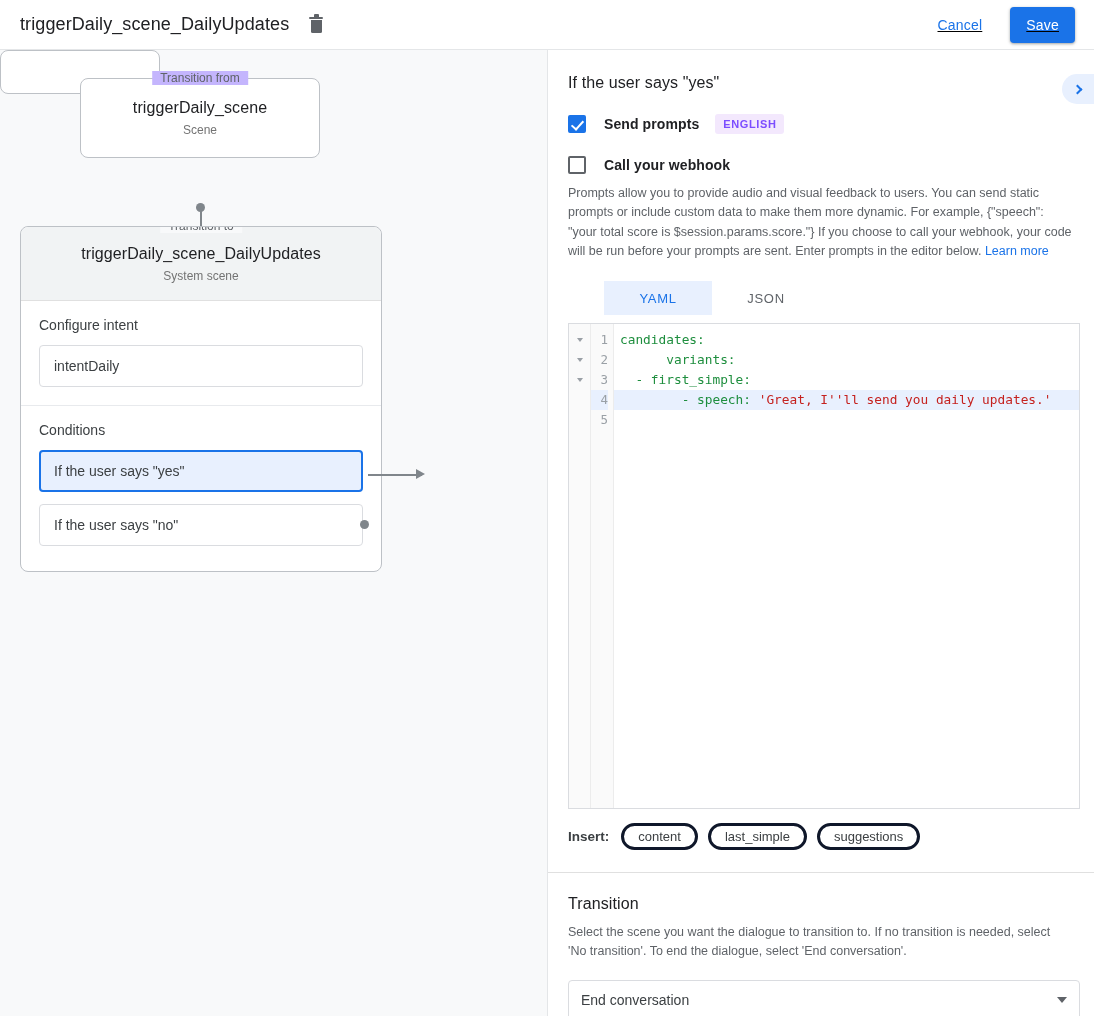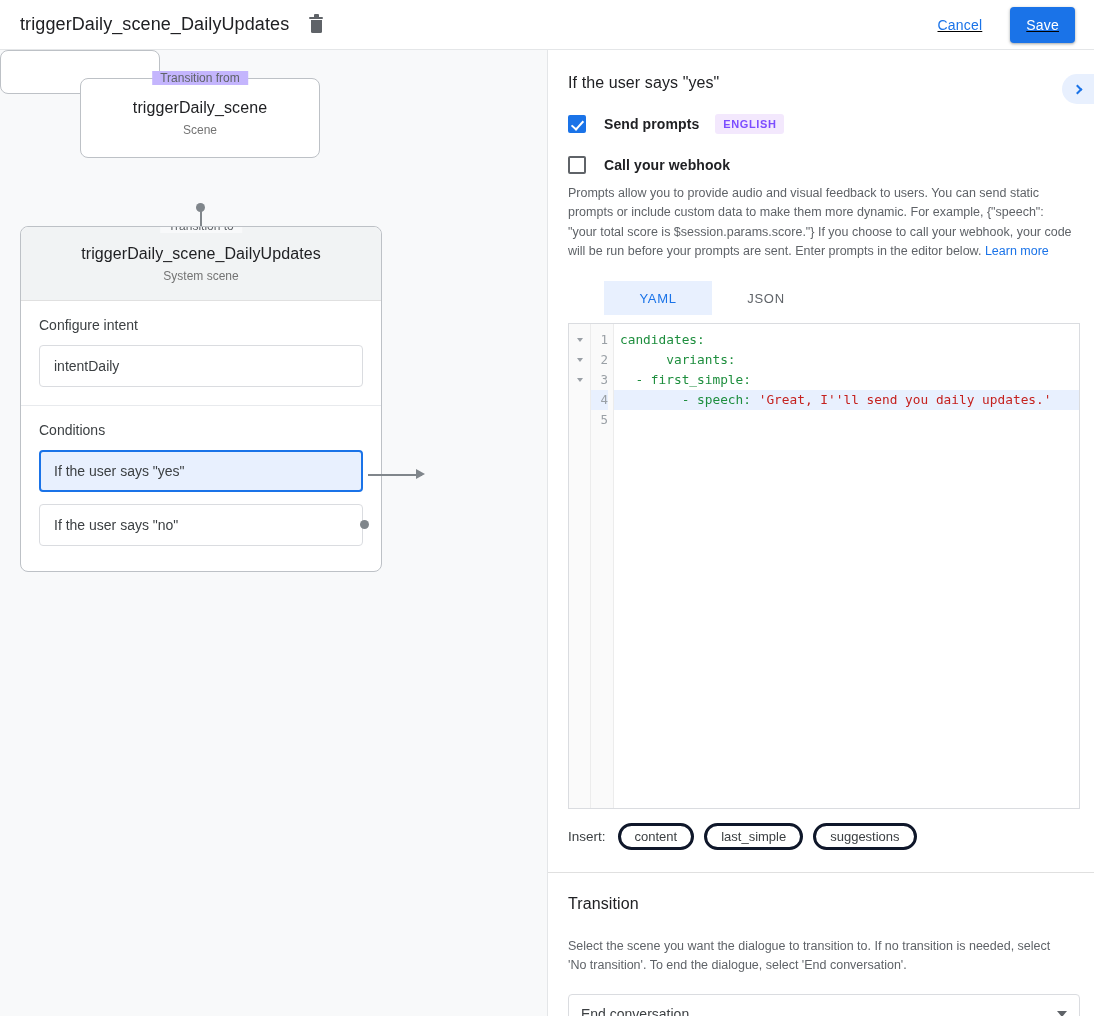--- a/index.html
+++ b/index.html
@@ -232,32 +232,32 @@
     height: 20px; line-height: 20px; white-space: pre;
     font-family: "DejaVu Sans Mono", monospace; font-size: 12.8px;
     padding-left: 6px; color: #202124;
   }
   .code-line.hl { background: #e8f0fe; }
   .tok-key { color: #1e8e3e; }
   .tok-str { color: #c5221f; }
 
   
   .insert-row { display: flex; align-items: center; margin-top: 14px; }
-  .insert-label { font-size: 13.5px; color: #3c4043; margin-right: 12px; }
+  .insert-label { font-size: 13.5px; color: #3c4043; margin-right: 12px; font-weight: bold; }
   .chip {
     border: 3px solid #0f172a; border-radius: 14px; background: #fff;
     height: 27px; padding: 0 14px; font-size: 13px; color: #3c4043;
     font-family: inherit; cursor: pointer; margin-right: 10px;
     display: flex; align-items: center;
   }
 
   .divider { height: 1px; background: #e0e0e0; margin: 22px 0 0 0; width: 547px; position: relative; left: -20px; }
 
   .sect-title { font-size: 16px; color: #202124; margin-top: 22px; letter-spacing: .1px; }
-  .sect-desc { margin-top: 24px; font-size: 12.5px; line-height: 1.54; color: #5f6368; max-width: 500px; }
+  .sect-desc { margin-top: 10px; font-size: 12.5px; line-height: 1.54; color: #5f6368; max-width: 500px; }
   .select {
     margin-top: 18px; width: 512px; height: 40px;
     border: 1px solid #dadce0; border-radius: 4px; background: #fff;
     display: flex; align-items: center; padding: 0 12px;
     font-size: 14px; color: #3c4043; cursor: pointer;
   }
   .select .caret {
     margin-left: auto; width: 0; height: 0;
     border-left: 5px solid transparent; border-right: 5px solid transparent;
     border-top: 6px solid #5f6368;

